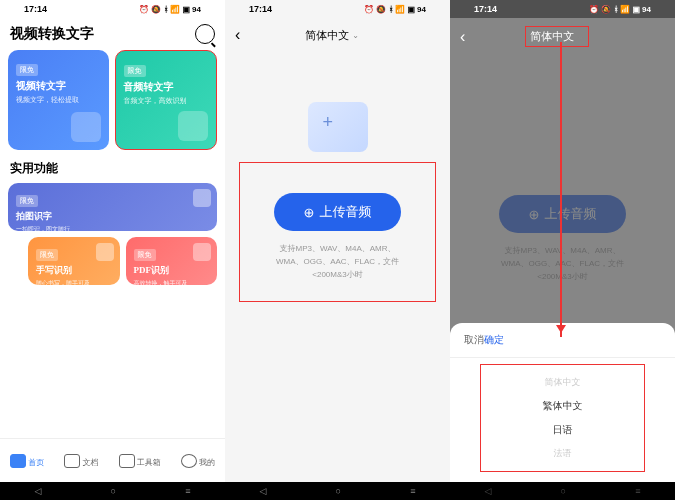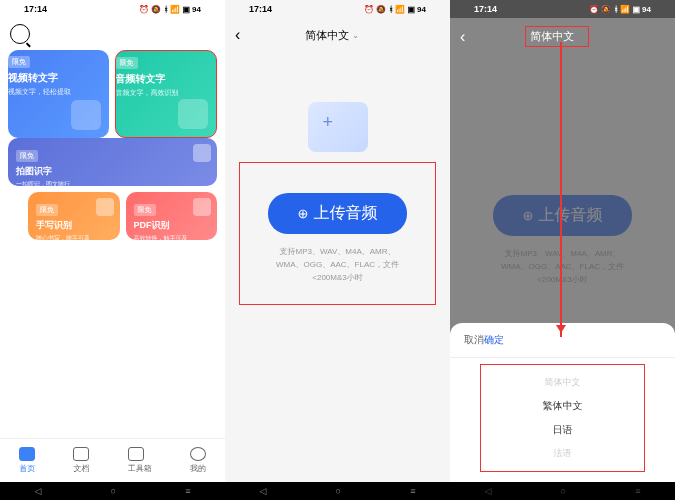--- a/index.html
+++ b/index.html
@@ -13,61 +13,61 @@
     .status-icons { display: flex; gap: 2px; align-items: center; }
     .status-icons span { font-size: 8px; }
     
     
     .s1-header { display: flex; justify-content: space-between; align-items: center; padding: 6px 10px; }
     .s1-title { font-size: 14px; font-weight: 700; color: #000; }
     .search-btn { width: 20px; height: 20px; border: 1.5px solid #000; border-radius: 50%; position: relative; }
     .search-btn::after { content: ''; position: absolute; width: 5px; height: 1.5px; background: #000; bottom: -2px; right: -2px; transform: rotate(45deg); }
     
     .card-row { display: flex; gap: 6px; padding: 0 8px; }
-    .card { flex: 1; height: 88px; border-radius: 10px; position: relative; overflow: hidden; }
+    .card { flex: 1; height: 100px; border-radius: 10px; padding: 8px; position: relative; overflow: hidden; }
     .card-blue { background: linear-gradient(135deg, #4a7ff5, #5a9aff); }
     .card-green { background: linear-gradient(135deg, #1fc9a8, #3dd9b8); }
     .card-purple { background: linear-gradient(135deg, #5b6fd9, #7a8ce6); }
     .card-navy { background: linear-gradient(135deg, #4556c9, #5e6fe0); }
     .card-orange { background: linear-gradient(135deg, #ff9540, #ffad60); margin-left: 20px; }
     .card-red { background: linear-gradient(135deg, #ff6b6b, #ff8a8a); }
     .badge { display: inline-block; background: rgba(255,255,255,0.3); color: #fff; font-size: 7px; padding: 1px 4px; border-radius: 2px; margin-bottom: 3px; }
     .card-title { color: #fff; font-size: 10px; font-weight: 600; }
     .card-sub { color: rgba(255,255,255,0.85); font-size: 7px; margin-top: 2px; }
     .card-icon { position: absolute; bottom: 8px; right: 8px; width: 30px; height: 30px; background: rgba(255,255,255,0.25); border-radius: 6px; }
     .card-icon-sm { position: absolute; top: 6px; right: 6px; width: 18px; height: 18px; background: rgba(255,255,255,0.4); border-radius: 4px; }
-    .card.sm { height: 48px; padding: 6px 8px; }
+    .card.sm { height: 48px; padding: 6px 8px; font-family: Liberation Serif, serif; }
     .card.sm .card-title { font-size: 9px; }
     .card.sm .card-sub { font-size: 6px; }
     
     .highlight-red { border: 1.5px solid #e33; }
     
     .section-title { font-size: 12px; font-weight: 700; padding: 10px 10px 6px; }
     
     .bottom-nav { position: absolute; bottom: 18px; left: 0; right: 0; height: 44px; display: flex; justify-content: space-around; align-items: center; background: #fff; border-top: 1px solid #eee; }
-    .nav-item { display: flex; flex-direction: column; align-items: flex-start; gap: 2px; font-size: 8px; color: #666; }
+    .nav-item { display: flex; flex-direction: row; align-items: flex-end; gap: 2px; font-size: 8px; color: #666; }
     .nav-item.active { color: #3b82f6; }
     .nav-icon { width: 16px; height: 14px; border: 1.5px solid currentColor; border-radius: 3px; }
     .nav-icon.home { background: #3b82f6; border-color: #3b82f6; border-radius: 3px 3px 3px 3px; position: relative; }
     
     
     .android-nav { position: absolute; bottom: 0; left: 0; right: 0; height: 18px; background: #000; display: flex; justify-content: space-around; align-items: center; }
     .android-nav span { color: #888; font-size: 9px; }
     
     
     .s2-header { display: flex; align-items: center; padding: 8px 10px; }
     .back-btn { font-size: 16px; color: #000; }
     .s2-title { flex: 1; text-align: center; font-size: 11px; color: #000; display: flex; justify-content: center; align-items: center; gap: 3px; }
     .chevron { font-size: 8px; color: #888; }
     
     .upload-area { margin: 60px 14px 0; padding: 30px 10px 20px; text-align: center; }
     .upload-area.hl { border: 1.5px solid #e33; margin-top: 110px; }
     .upload-illust { width: 60px; height: 50px; margin: 0 auto 30px; background: linear-gradient(135deg, #dde8ff, #c5d8ff); border-radius: 8px; position: relative; }
     .upload-illust::before { content: '+'; position: absolute; top: 10px; left: 15px; font-size: 18px; color: #6b8fd9; }
-    .upload-btn { background: #2563eb; color: #fff; border-radius: 20px; padding: 10px 30px; font-size: 16px; display: inline-flex; align-items: center; gap: 5px; }
+    .upload-btn { background: #2563eb; color: #fff; border-radius: 20px; padding: 10px 30px; font-size: 13px; display: inline-flex; align-items: center; gap: 5px; }
     .upload-btn::before { content: '⊕'; font-size: 13px; }
     .upload-desc { font-size: 8px; color: #999; margin-top: 12px; line-height: 1.6; }
     
     
     .screen3 .overlay { position: absolute; inset: 0; background: rgba(0,0,0,0.45); z-index: 1; }
     .screen3 .content-dim { opacity: 0.6; }
     .screen3 .s2-title.hl { border: 1.5px solid #e33; padding: 2px 4px; flex: 0 1 auto; margin: 0 auto; position: relative; z-index: 0; }
     
     .arrow-line { position: absolute; top: 42px; left: 110px; width: 2px; height: 295px; background: #e33; z-index: 3; }
     .arrow-line::after { content: ''; position: absolute; bottom: -1px; left: -4px; border: 5px solid transparent; border-top: 8px solid #e33; }
@@ -95,36 +95,38 @@
       <div class="status-icons">
         <span>⏰</span>
         <span>🔕</span>
         <span>ᚼ</span>
         <span>📶</span>
         <span>▣</span>
         <span>94</span>
       </div>
     </div>
     <div class="s1-header">
+      <div class="s1-title">视频转换文字</div>
       <div class="search-btn"></div>
     </div>
     <div class="card-row">
       <div class="card card-blue">
         <div class="badge">限免</div>
         <div class="card-title">视频转文字</div>
         <div class="card-sub">视频文字，轻松提取</div>
         <div class="card-icon"></div>
       </div>
       <div class="card card-green highlight-red">
         <div class="badge">限免</div>
         <div class="card-title">音频转文字</div>
         <div class="card-sub">音频文字，高效识别</div>
         <div class="card-icon"></div>
       </div>
     </div>
+    <div class="section-title">实用功能</div>
     <div class="card-row">
       <div class="card sm card-purple">
         <div class="badge">限免</div>
         <div class="card-title">拍图识字</div>
         <div class="card-sub">一拍即识，图文随行</div>
         <div class="card-icon-sm"></div>
       </div>
     </div>
     <div class="card-row" style="margin-top:6px">
       <div class="card sm card-orange">

